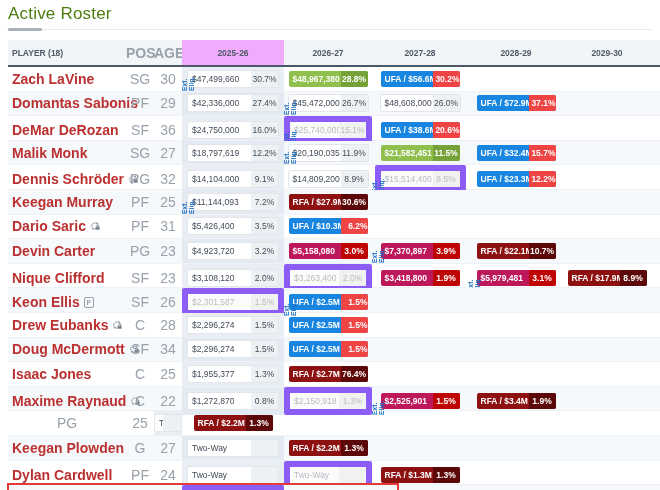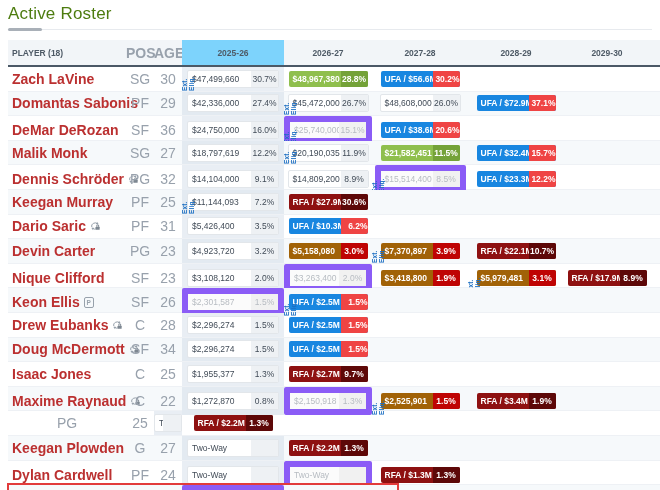--- a/index.html
+++ b/index.html
@@ -7,21 +7,21 @@
   .wrap{padding:4px 0 0 8px;width:652px;}
   .title{font-size:17px;font-weight:normal;color:#4d7c0f;letter-spacing:.2px;}
   .title-rule{position:relative;height:3px;margin-top:4px;margin-bottom:9px;}
   .title-rule .full{position:absolute;left:0;right:8px;top:1px;height:1px;background:#e7eaee;}
   .title-rule .seg{position:absolute;left:0;top:0;width:34px;height:3px;background:#a9b0b8;border-radius:2px;}
 
   .grid{display:grid;grid-template-columns:118px 28px 28px 102px 88px 96px 96px 86px;}
   .hdr{height:25px;align-items:center;background:#f2f5f8;font-size:8.5px;font-weight:bold;
        color:#4e5a66;border-bottom:2px solid #4b5866;}
   .hdr .hy{height:100%;display:flex;align-items:center;justify-content:center;}
-  .hdr .y0h{background:#7dd3fc;}
+  .hdr .y0h{background:#f0abfc;}
   .hdr .name{padding-left:4px;}
   .hdr .pos,.hdr .age{text-align:center;}
 
   .row{height:23.6px;align-items:center;border-bottom:1px solid #eef1f5;position:relative;}
   .row:nth-child(even){background:#f6f9fb;}
   .cell{overflow:visible;}
   .cell.name{padding-left:4px;display:flex;align-items:center;gap:4px;white-space:nowrap;}
   .pname{font-size:14px;font-weight:bold;color:#bb3030;cursor:pointer;}
   .cell.pos,.cell.age{text-align:center;font-size:14px;color:#98a1ac;}
   .y{position:relative;height:100%;display:flex;align-items:center;justify-content:center;}
@@ -36,21 +36,21 @@
   .pv.center{text-align:center;}
 
   .t-w{background:#ffffff;border:1px solid #e2e6ea;color:#414b57;}
   .t-w .pp{background:#eef1f4;}
   .t-m{background:#fbfbfb;border:6px solid #8b5cf6;color:#b7bcc2;}
   .t-m .pp{background:#f1f1f1;color:#b7bcc2;}
   .t-g{background:#8fbf4d;color:#fff;font-weight:bold;}
   .t-g .pp{background:#74a238;}
   .t-b{background:#1886e0;color:#fff;font-weight:bold;}
   .t-b .pp{background:#ef4444;text-align:right;}
-  .t-r{background:#a16207;color:#fff;font-weight:bold;}
+  .t-r{background:#be185d;color:#fff;font-weight:bold;}
   .t-r .pp{background:#bf0404;}
   .t-d{background:#8e1111;color:#fff;font-weight:bold;}
   .t-d .pp{background:#5d0808;}
 
   .ext{position:absolute;left:0px;bottom:0px;writing-mode:vertical-rl;transform:rotate(180deg);
        font-size:6.5px;font-weight:bold;color:#1b6ec2;line-height:1;max-height:23px;overflow:hidden;
        letter-spacing:.2px;}
   .hl-box{position:absolute;left:-1px;top:-2px;width:388px;height:calc(100% + 1px);
           border:2px solid #e23b3b;pointer-events:none;z-index:3;}
   .nicon{display:inline-flex;align-items:center;justify-content:center;flex:0 0 auto;}
@@ -474,21 +474,21 @@
           <div class="cell age">25</div>
           <div class="cell y y0">
             <span class="pill t-w">
               <span class="pv">$1,955,377</span>
               <span class="pp">1.3%</span>
             </span>
           </div>
           <div class="cell y">
             <span class="pill t-d">
               <span class="pv">RFA / $2.7M</span>
-              <span class="pp">9.7%</span>
+              <span class="pp">76.4%</span>
             </span>
           </div>
           <div class="cell y"></div>
           <div class="cell y"></div>
           <div class="cell y"></div>
         </div>
         <div class="grid row">
           <div class="cell name">
             <span class="pname">Maxime Raynaud</span>
             <span class="nicon">

